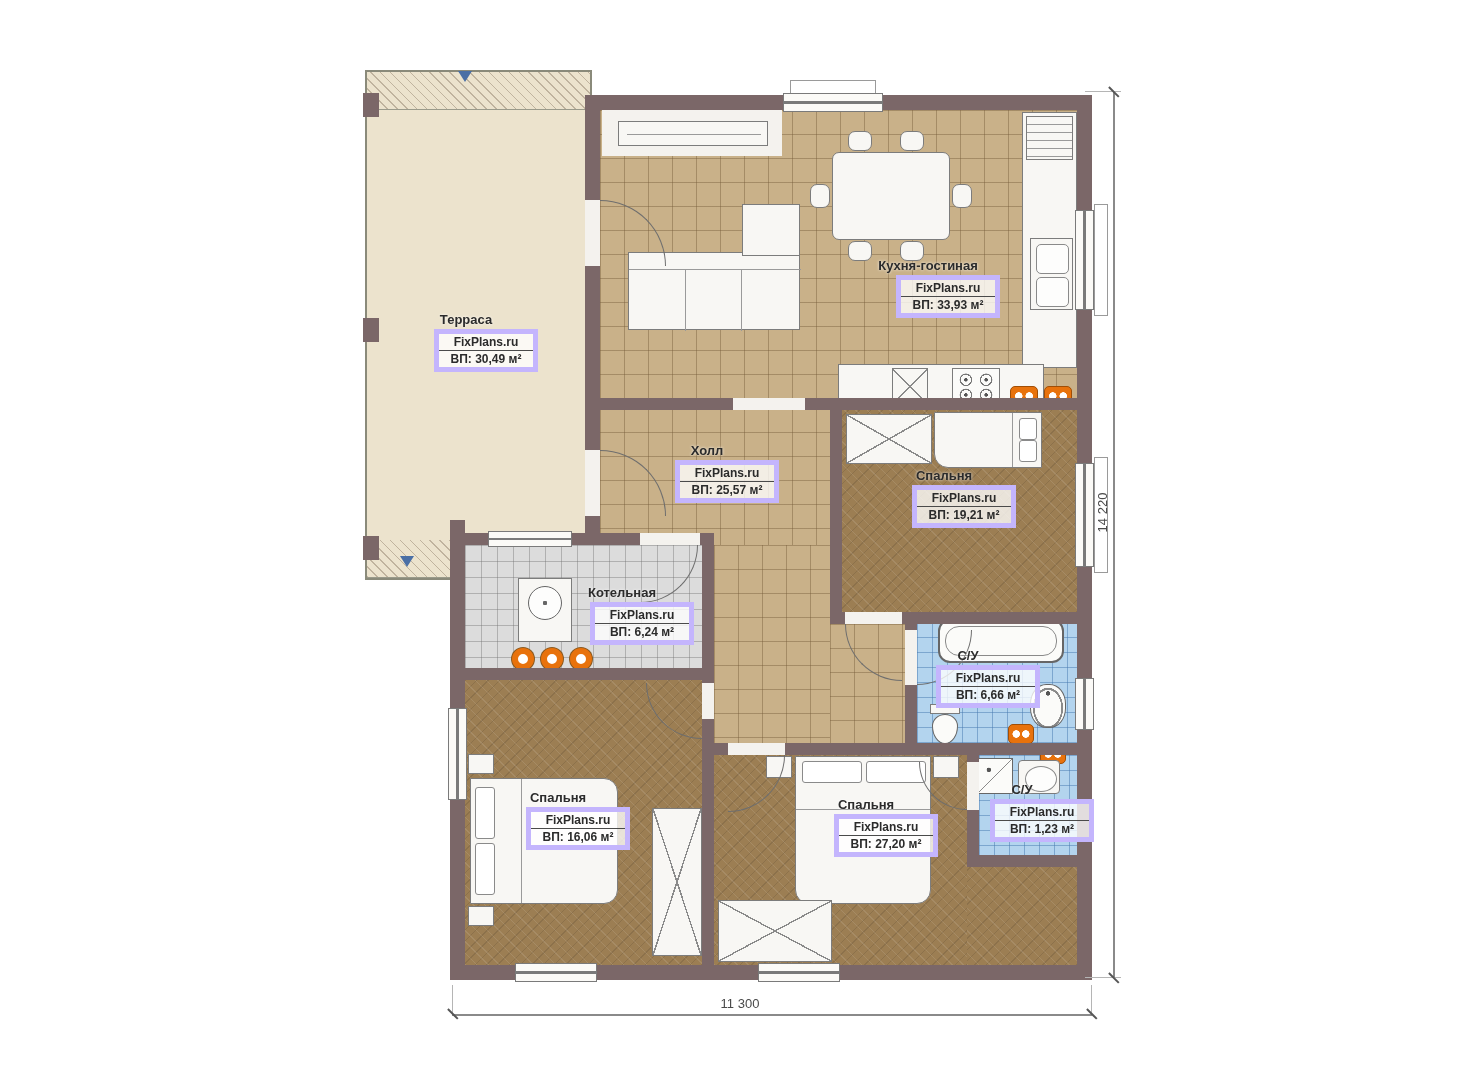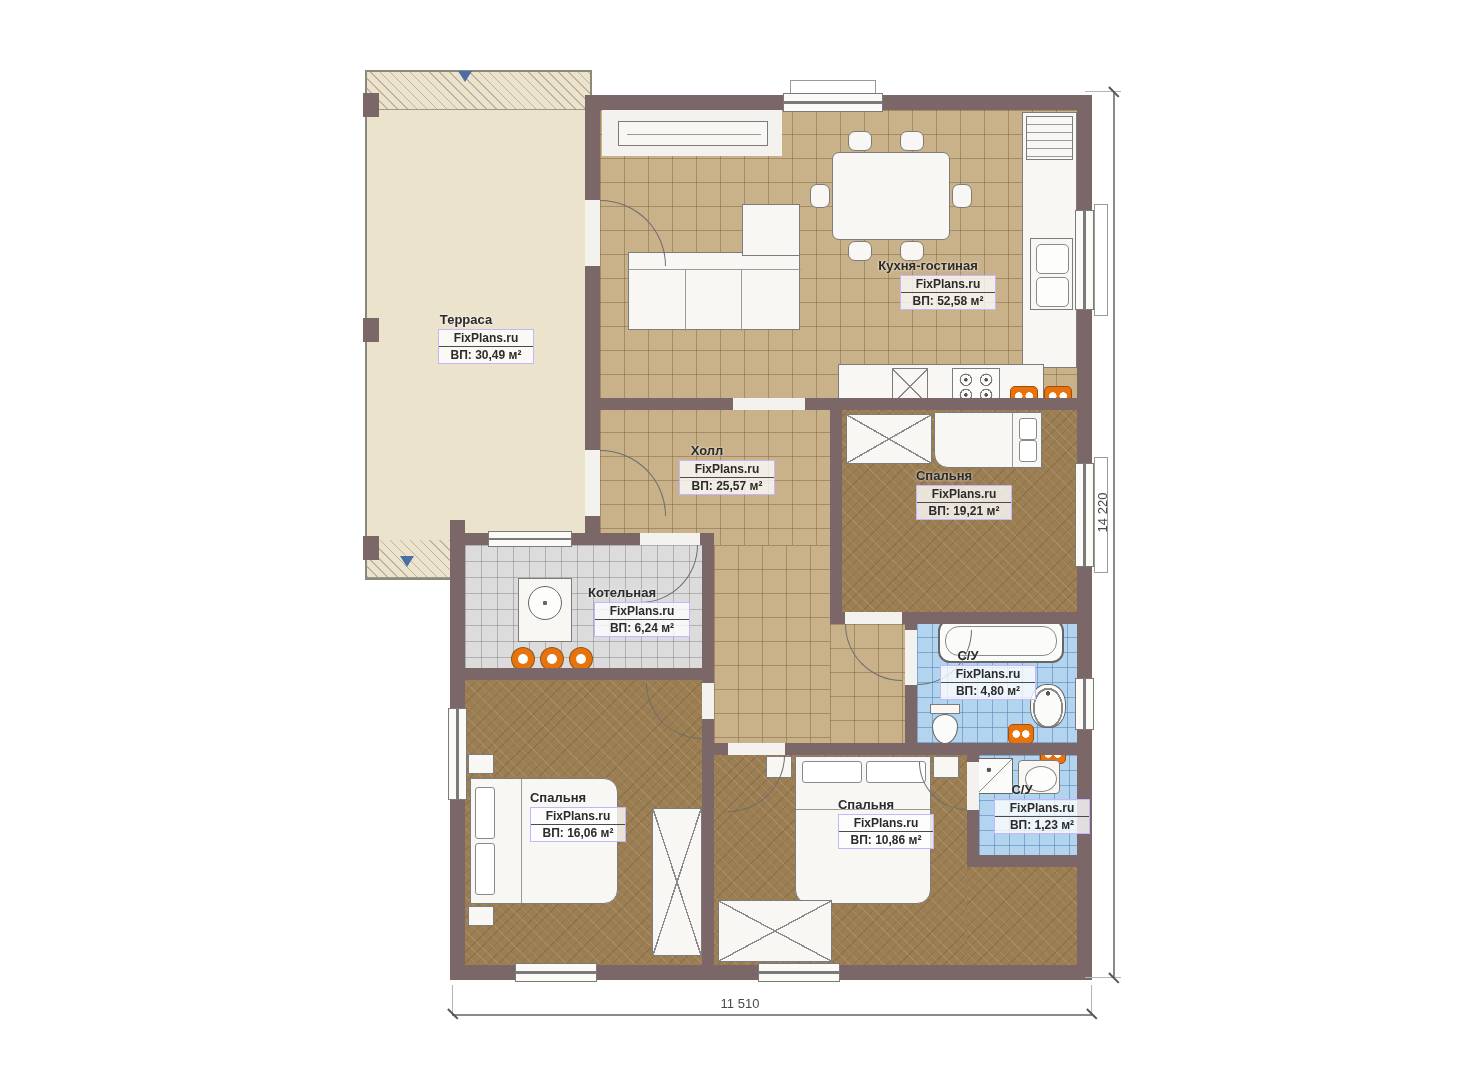--- a/index.html
+++ b/index.html
@@ -61,21 +61,21 @@
   .basin{background:#fbfbf9;border:1px solid #666;border-radius:45%;box-sizing:border-box;
     background-image:radial-gradient(ellipse at 50% 55%, transparent 0 55%, #8a8a8a 56% 62%, transparent 63%),
                      radial-gradient(circle at 50% 20%, #555 0 2px, transparent 2.5px);}
   .toilet-bowl{background:#fbfbf9;border:1px solid #666;border-radius:50% 50% 50% 50%/40% 40% 60% 60%;box-sizing:border-box;}
   .sinkbowl{position:absolute;border:1px solid #8a8a8a;border-radius:5px;background:#fdfdfc;}
   .pillow{position:absolute;background:#ffffff;border:1px solid #8a8a8a;border-radius:3px;}
   .fline{position:absolute;background:#9a9a9a;}
   
   .room-label{transform:translateX(-50%);text-align:center;color:#2b2b2b;}
   .room-name{font-size:13px;font-weight:bold;white-space:nowrap;margin-bottom:2px;text-shadow:0 0 3px rgba(255,255,255,0.9);}
-  .label-box{display:inline-block;border:1px solid #c4b5fd;background:rgba(255,255,255,0.78);min-width:94px;margin-left:40px;}
+  .label-box{display:inline-block;border:5px solid #c4b5fd;background:rgba(255,255,255,0.78);min-width:94px;margin-left:40px;}
   .label-box .row{font-size:12px;font-weight:bold;padding:1px 6px;white-space:nowrap;}
   .label-box .row + .row{border-top:1px solid #4a4a4a;}
   
   .dimline{background:#8a8a8a;}
   .extline{background:#b5b5b5;}
   .tick{width:14px;height:1.5px;background:#555;transform:rotate(45deg);}
   .dimtext{font-size:13px;color:#4a4a4a;text-align:center;}
 </style>
 </head>
 <body>
@@ -229,35 +229,35 @@
   <div class="abs dimline" style="left:1113px;top:92px;width:1.5px;height:885px;"></div>
   <div class="abs tick" style="left:1107px;top:91px;"></div>
   <div class="abs tick" style="left:1107px;top:977px;"></div>
   <div class="abs dimtext" style="left:1072px;top:505px;width:60px;transform:rotate(-90deg);">14 220</div>
 
   <div class="abs extline" style="left:452px;top:985px;width:1px;height:30px;"></div>
   <div class="abs extline" style="left:1091px;top:985px;width:1px;height:30px;"></div>
   <div class="abs dimline" style="left:452px;top:1014px;width:640px;height:1.5px;"></div>
   <div class="abs tick" style="left:446px;top:1013px;"></div>
   <div class="abs tick" style="left:1085px;top:1013px;"></div>
-  <div class="abs dimtext" style="left:660px;top:996px;width:160px;">11 510</div>
+  <div class="abs dimtext" style="left:660px;top:996px;width:160px;">11 300</div>
 
   <div class="abs room-label" style="left:466px;top:312px;">
     <div class="room-name">Терраса</div>
     <div class="label-box">
       <div class="row">FixPlans.ru</div>
       <div class="row">ВП: 30,49 м²</div>
     </div>
   </div>
 
   <div class="abs room-label" style="left:928px;top:258px;">
     <div class="room-name">Кухня-гостиная</div>
     <div class="label-box">
       <div class="row">FixPlans.ru</div>
-      <div class="row">ВП: 52,58 м²</div>
+      <div class="row">ВП: 33,93 м²</div>
     </div>
   </div>
 
   <div class="abs room-label" style="left:707px;top:443px;">
     <div class="room-name">Холл</div>
     <div class="label-box">
       <div class="row">FixPlans.ru</div>
       <div class="row">ВП: 25,57 м²</div>
     </div>
   </div>
@@ -275,37 +275,37 @@
     <div class="label-box">
       <div class="row">FixPlans.ru</div>
       <div class="row">ВП: 6,24 м²</div>
     </div>
   </div>
 
   <div class="abs room-label" style="left:968px;top:648px;">
     <div class="room-name">С/У</div>
     <div class="label-box">
       <div class="row">FixPlans.ru</div>
-      <div class="row">ВП: 4,80 м²</div>
+      <div class="row">ВП: 6,66 м²</div>
     </div>
   </div>
 
   <div class="abs room-label" style="left:558px;top:790px;">
     <div class="room-name">Спальня</div>
     <div class="label-box">
       <div class="row">FixPlans.ru</div>
       <div class="row">ВП: 16,06 м²</div>
     </div>
   </div>
 
   <div class="abs room-label" style="left:866px;top:797px;">
     <div class="room-name">Спальня</div>
     <div class="label-box">
       <div class="row">FixPlans.ru</div>
-      <div class="row">ВП: 10,86 м²</div>
+      <div class="row">ВП: 27,20 м²</div>
     </div>
   </div>
 
   <div class="abs room-label" style="left:1022px;top:782px;">
     <div class="room-name">С/У</div>
     <div class="label-box">
       <div class="row">FixPlans.ru</div>
       <div class="row">ВП: 1,23 м²</div>
     </div>
   </div>

